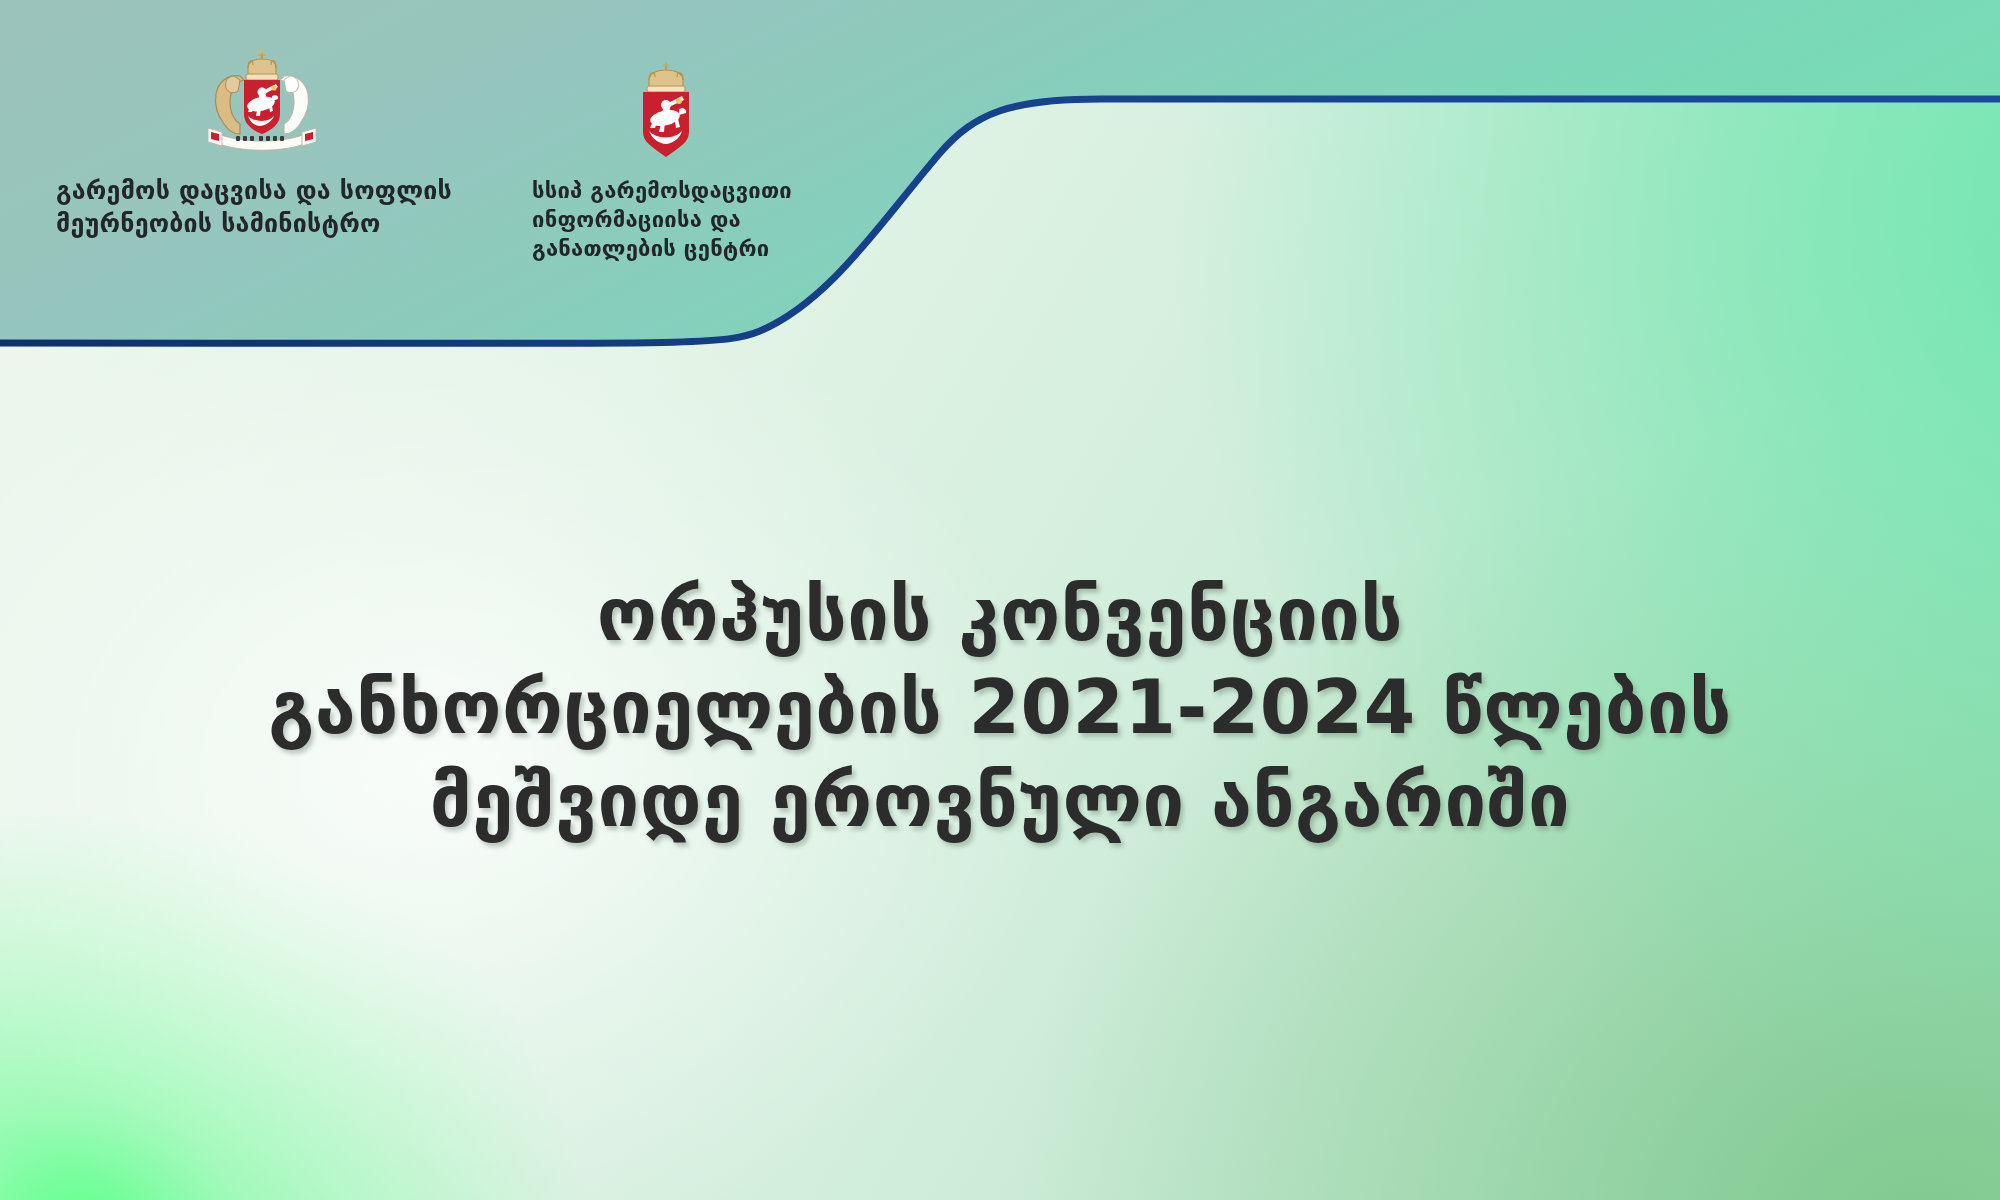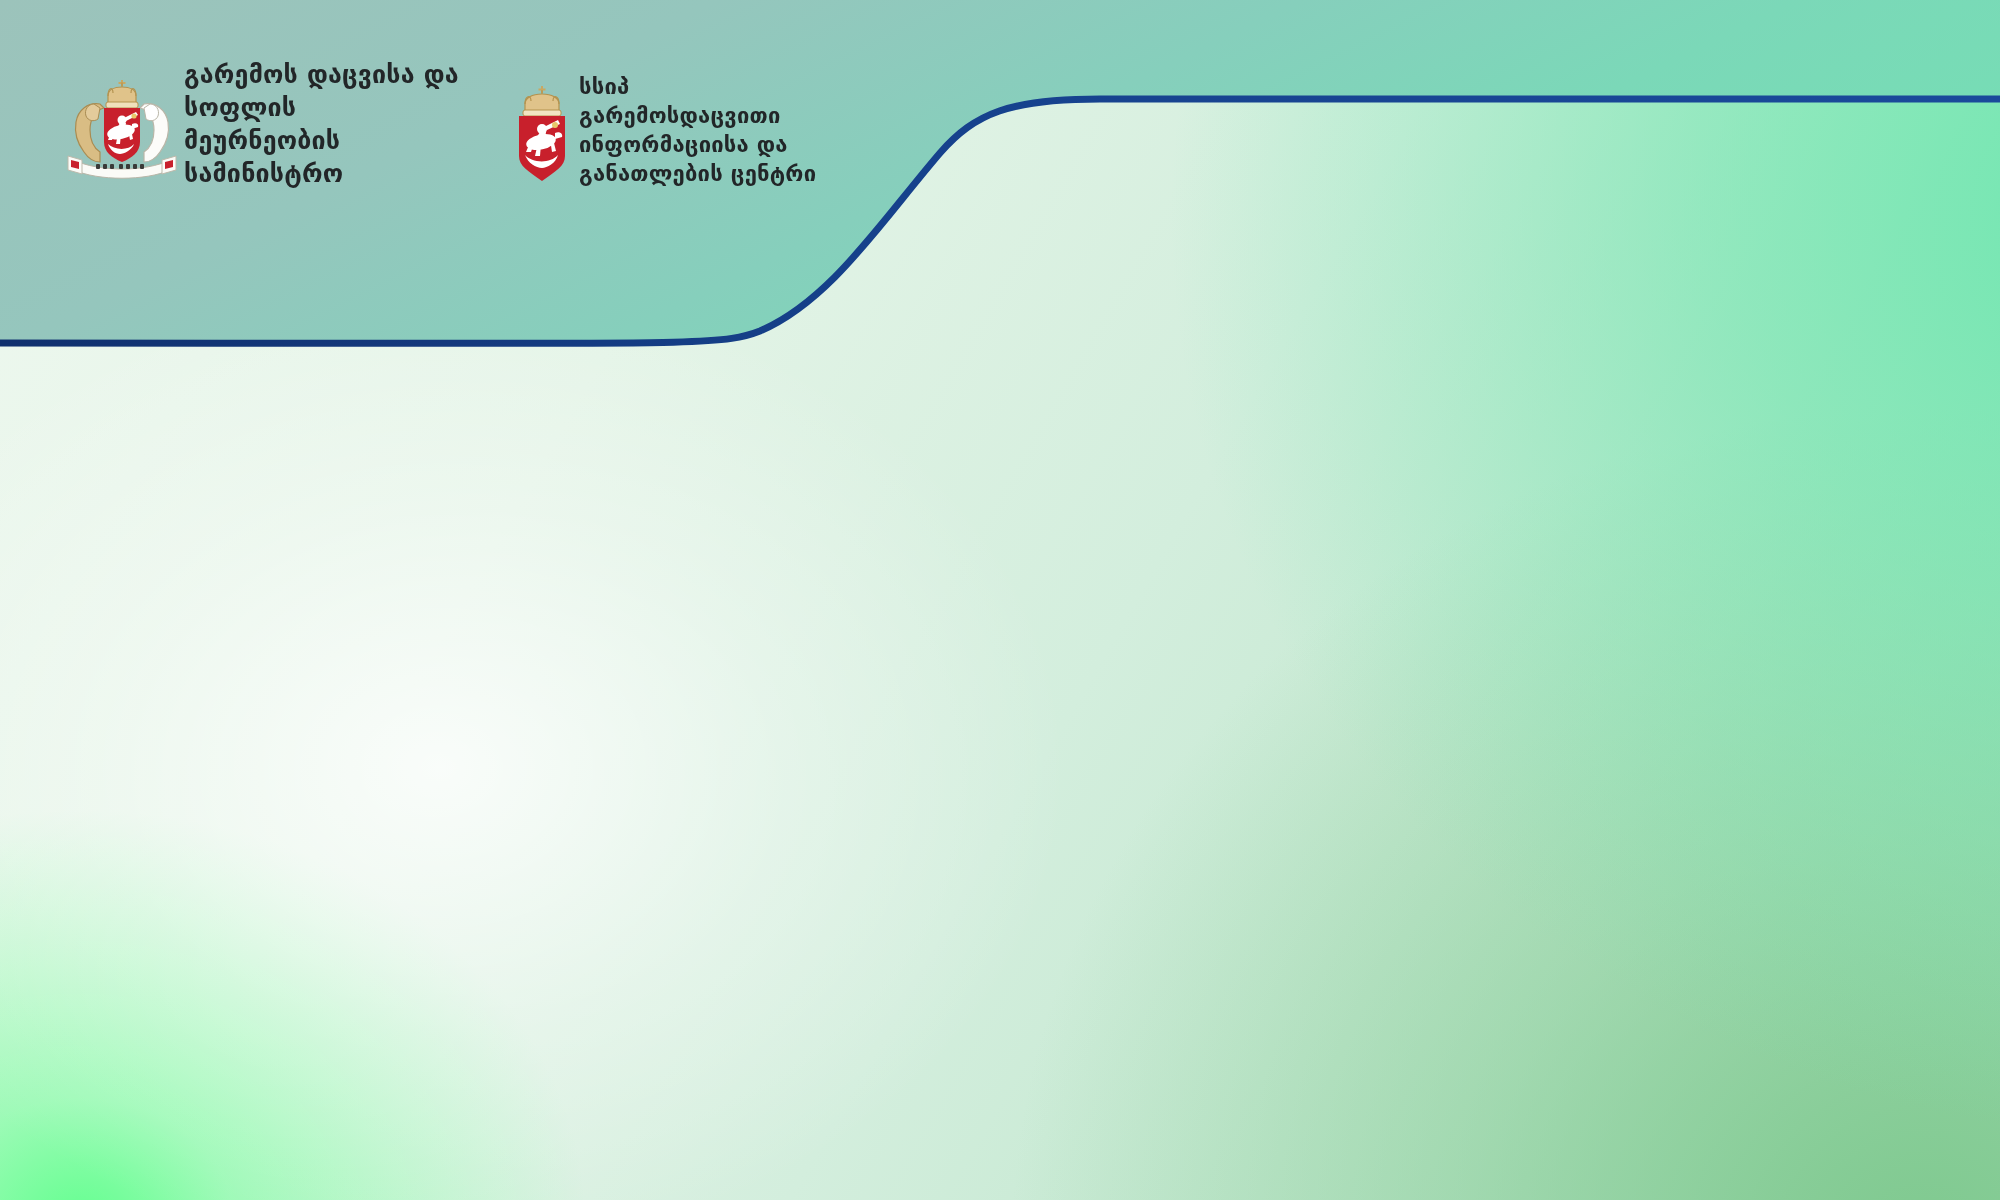--- a/index.html
+++ b/index.html
@@ -41,22 +41,22 @@
     top: 0;
     width: 2000px;
     height: 360px;
   }
   .header-band svg { display: block; }
 
   
   .logo-block {
     position: absolute;
     display: flex;
-    flex-direction: row;
-    align-items: flex-end;
+    flex-direction: column;
+    align-items: center;
   }
   #logo-ministry { left: 44px; top: 46px; width: 420px; }
   #logo-center   { left: 497px; top: 60px; width: 330px; }
 
   .crest { display: block; }
   #logo-ministry .crest { margin-left: 16px; }
   #logo-center .crest { margin-left: 8px; }
 
   .logo-text {
     margin-top: 12px;
@@ -206,14 +206,17 @@
         </g>
         <circle cx="50" cy="41" r="3" fill="#e8c86a"></circle>
         <path d="M20,71 C27,79 45,80 53,71 C51,79 42,84 37,84 C31,84 23,79 20,71 Z" fill="#ffffff"></path>
       </svg>
     </span>
     <div class="logo-text">სსიპ გარემოსდაცვითი
 ინფორმაციისა და
 განათლების ცენტრი</div>
   </div>
 
+  <h1 id="main-title">ორჰუსის კონვენციის
+განხორციელების 2021-2024 წლების
+მეშვიდე ეროვნული ანგარიში</h1>
 
 </div>
 
 </body></html>

